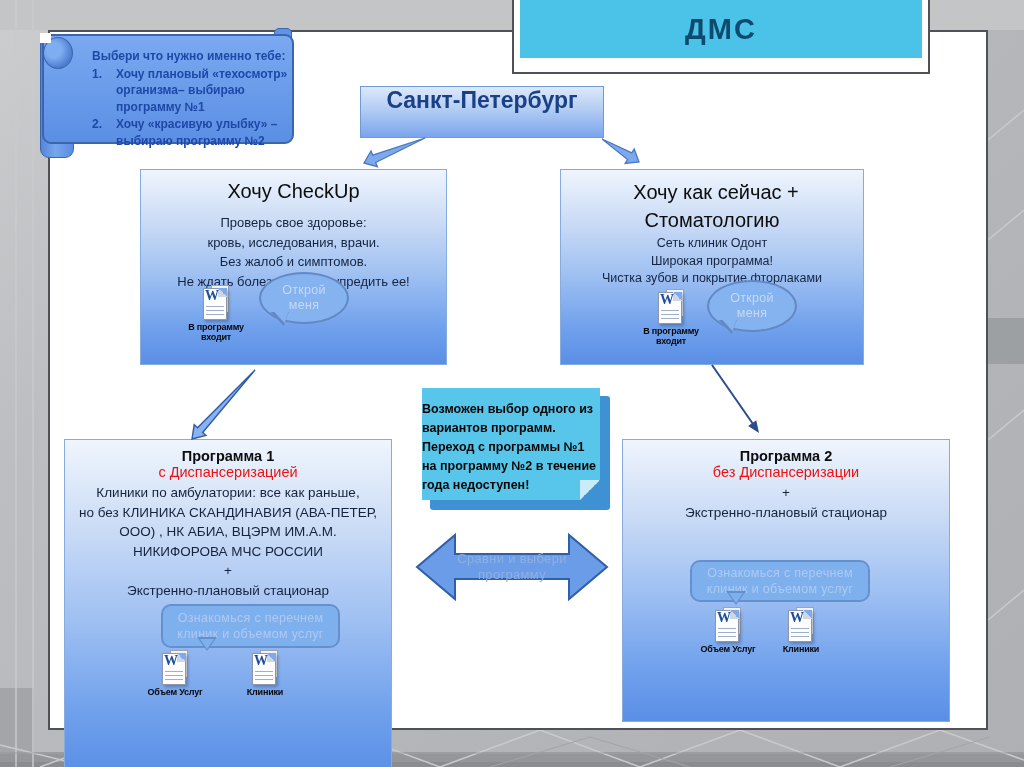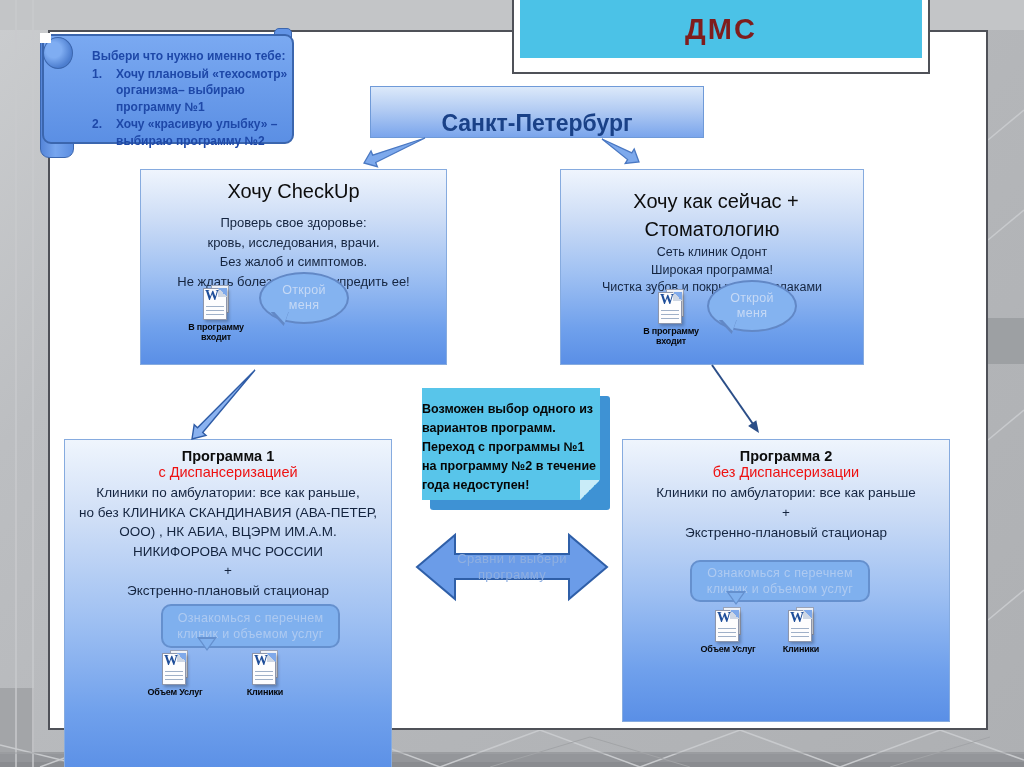--- a/index.html
+++ b/index.html
@@ -11,21 +11,21 @@
 
   
   .slide{position:absolute;left:48px;top:30px;width:940px;height:700px;
          background:#ffffff;border:2px solid #4f5158;box-sizing:border-box;}
 
   
   .dms-frame{position:absolute;left:512px;top:0;width:418px;height:74px;background:#ffffff;
              border:2px solid #4f5158;border-top:none;box-sizing:border-box;}
   .dms-box{position:absolute;left:6px;top:0;right:6px;height:58px;background:#4bc2e7;
            display:flex;align-items:center;justify-content:center;
-           color:#7f1d1d;font-size:29px;font-weight:bold;letter-spacing:2px;}
+           color:#0c4a6e;font-size:29px;font-weight:bold;letter-spacing:2px;}
 
   
   .banner{position:absolute;left:40px;top:26px;width:256px;height:136px;}
   .banner .roll{position:absolute;left:0;top:12px;width:34px;height:120px;
                 background:linear-gradient(90deg,#5585d8,#77a6ef 45%,#5b8de0);
                 border:1px solid #3b66ae;border-radius:3px 3px 9px 9px;box-sizing:border-box;}
   .banner .panel{position:absolute;left:2px;top:8px;width:252px;height:110px;
                  background:linear-gradient(180deg,#7aa9f1,#5b8fe4);
                  border:2px solid #3b66ae;border-radius:9px;box-sizing:border-box;}
   .banner .tab{position:absolute;right:4px;top:2px;width:16px;height:14px;background:#6294e6;
@@ -34,24 +34,24 @@
                 background:radial-gradient(circle at 35% 40%,#7fadf2 0 30%,#4d7ecf 70%);
                 border:1px solid #3b66ae;box-sizing:border-box;}
   .banner .notch{position:absolute;left:0;top:7px;width:11px;height:10px;background:#ffffff;}
   .banner .text{position:absolute;left:52px;top:22px;width:200px;color:#1e48a8;
                 font-size:12px;font-weight:bold;line-height:16.5px;}
   .banner .item{display:flex;margin-top:1px;}
   .banner .num{width:24px;flex:none;}
   .banner .itx{flex:1;}
 
   
-  .city{position:absolute;left:320px;top:54px;width:334px;height:52px;
+  .city{position:absolute;left:310px;top:54px;width:244px;height:52px;
         background:linear-gradient(180deg,#dce9fa 0%,#b3ccf3 45%,#7aa5ec 100%);
         border:1px solid #6f9ad8;box-sizing:border-box;
-        display:flex;align-items:flex-end;justify-content:center;
+        display:flex;align-items:flex-start;justify-content:center;
         color:#1a4187;font-size:23px;font-weight:bold;}
 
   
   .bluebox{position:absolute;box-sizing:border-box;border:1px solid #86abdf;
            background:linear-gradient(180deg,#eff5fd 0%,#cdddf6 25%,#9dbff2 55%,#6fa0ec 82%,#5a8fe6 100%);
            text-align:center;color:#14243f;}
   .bluebox .bt{font-size:20px;color:#0d0d0d;}
   .bluebox .ln{font-size:13px;}
   .pg .bt{font-size:14.5px;font-weight:bold;}
   .pg .sub{font-size:14.5px;color:#ee1111;}
@@ -164,21 +164,21 @@
           <div class="doclines"></div>
         </div>
         <div class="doc-label">В программу входит</div>
       </div>
       <div class="oval" style="left:118px;top:102px;width:90px;height:52px;">
         <div class="ovin">Открой меня</div>
       </div>
     </div>
 
     <div class="bluebox" style="left:510px;top:137px;width:304px;height:196px;">
-      <div class="bt" style="margin-top:17px;line-height:28px;padding-left:8px;">Хочу как сейчас +</div>
+      <div class="bt" style="margin-top:8px;line-height:28px;padding-left:8px;">Хочу как сейчас +</div>
       <div class="bt" style="line-height:28px;text-align:center;">Стоматологию</div>
       <div style="margin-top:1px;line-height:17.5px;">
         <div class="ln" style="font-size:12.5px;">Сеть клиник Одонт</div>
         <div class="ln" style="font-size:12.5px;">Широкая программа!</div>
         <div class="ln" style="font-size:12.5px;">Чистка зубов и покрытие фторлаками</div>
       </div>
       <div class="doc-group" style="left:68px;top:122px;">
         <div class="doc">
           <div class="page2"></div>
           <div class="page"></div>
@@ -237,21 +237,20 @@
           <div class="doclines"></div>
         </div>
         <div class="doc-label">Клиники</div>
       </div>
     </div>
 
     <div class="bluebox pg" style="left:572px;top:407px;width:328px;height:283px;">
       <div class="bt" style="margin-top:8px;text-align:center;">Программа 2</div>
       <div class="sub">без Диспансеризации</div>
       <div style="margin-top:3px;line-height:20px;">
-        <div class="ln">Клиники по амбулатории: все как раньше</div>
         <div class="ln">+</div>
         <div class="ln">Экстренно-плановый стационар</div>
       </div>
       <div class="bubble" style="left:67px;top:120px;width:180px;height:42px;">
         <div>Ознакомься с перечнем</div>
         <div>клиник и объемом услуг</div>
       </div>
       <div class="doc-group" style="left:63px;top:170px;">
         <div class="doc">
           <div class="page2"></div>

